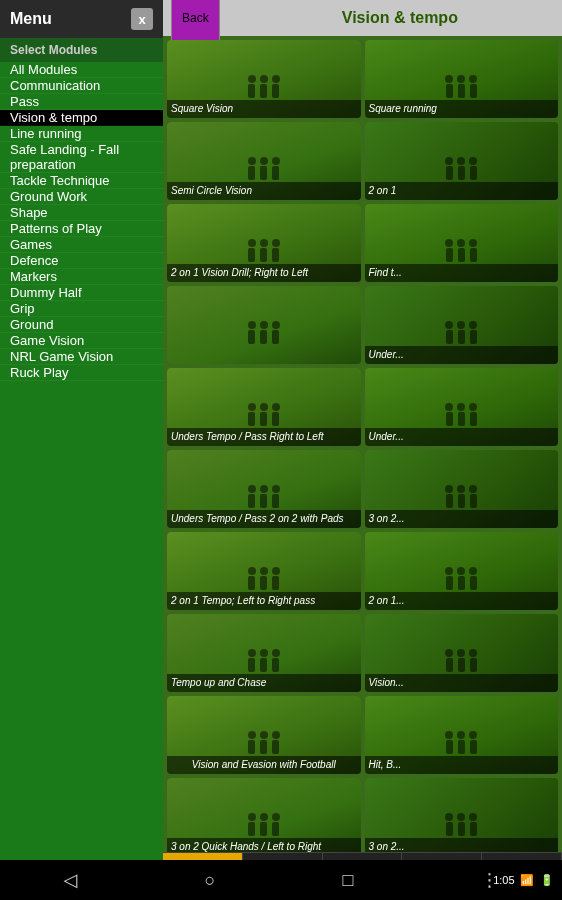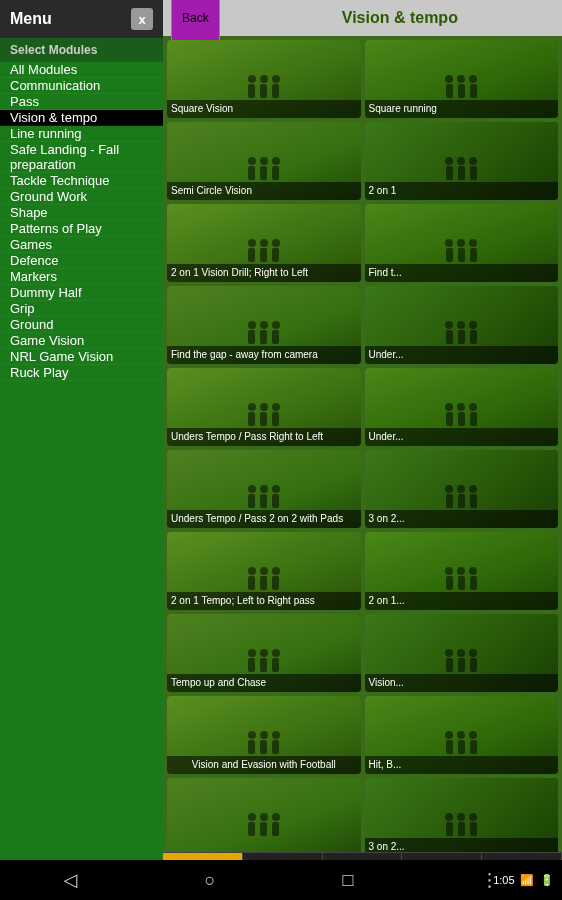--- a/index.html
+++ b/index.html
@@ -122,20 +122,21 @@
     }
 
     .video-thumb {
       width: 100%;
       height: 100%;
       background: linear-gradient(135deg, #4a8a20 0%, #2d6010 50%, #1a4a08 100%);
       display: flex;
       align-items: center;
       justify-content: center;
       position: relative;
+      font-style: italic;
     }
 
     .video-thumb-overlay {
       position: absolute;
       bottom: 0; left: 0; right: 0;
       background: rgba(0,0,0,0.55);
       color: white;
       font-size: 10px;
       padding: 3px 4px;
       line-height: 1.2;
@@ -419,21 +420,20 @@
                 </div>
                 <div class="ps">
                   <div class="ps-head"></div>
                   <div class="ps-body"></div>
                 </div>
                 <div class="ps">
                   <div class="ps-head"></div>
                   <div class="ps-body"></div>
                 </div>
               </div>
-              <div class="video-thumb-overlay">Find the gap - away from camera</div>
             </div>
           </div>
           <div class="video-card">
             <div class="video-thumb" style="background: linear-gradient(140deg, rgb(58, 120, 24) 0%, rgb(40, 88, 8) 60%, rgb(24, 62, 6) 100%);">
               <div class="person-silhouette">
                 <div class="ps">
                   <div class="ps-head"></div>
                   <div class="ps-body"></div>
                 </div>
                 <div class="ps">
@@ -647,20 +647,21 @@
                 </div>
                 <div class="ps">
                   <div class="ps-head"></div>
                   <div class="ps-body"></div>
                 </div>
                 <div class="ps">
                   <div class="ps-head"></div>
                   <div class="ps-body"></div>
                 </div>
               </div>
+              <div class="video-thumb-overlay">3 on 2 Quick Hands / Left to Right</div>
             </div>
           </div>
           <div class="video-card">
             <div class="video-thumb" style="background: linear-gradient(140deg, rgb(58, 120, 24) 0%, rgb(40, 88, 8) 60%, rgb(24, 62, 6) 100%);">
               <div class="person-silhouette">
                 <div class="ps">
                   <div class="ps-head"></div>
                   <div class="ps-body"></div>
                 </div>
                 <div class="ps">

